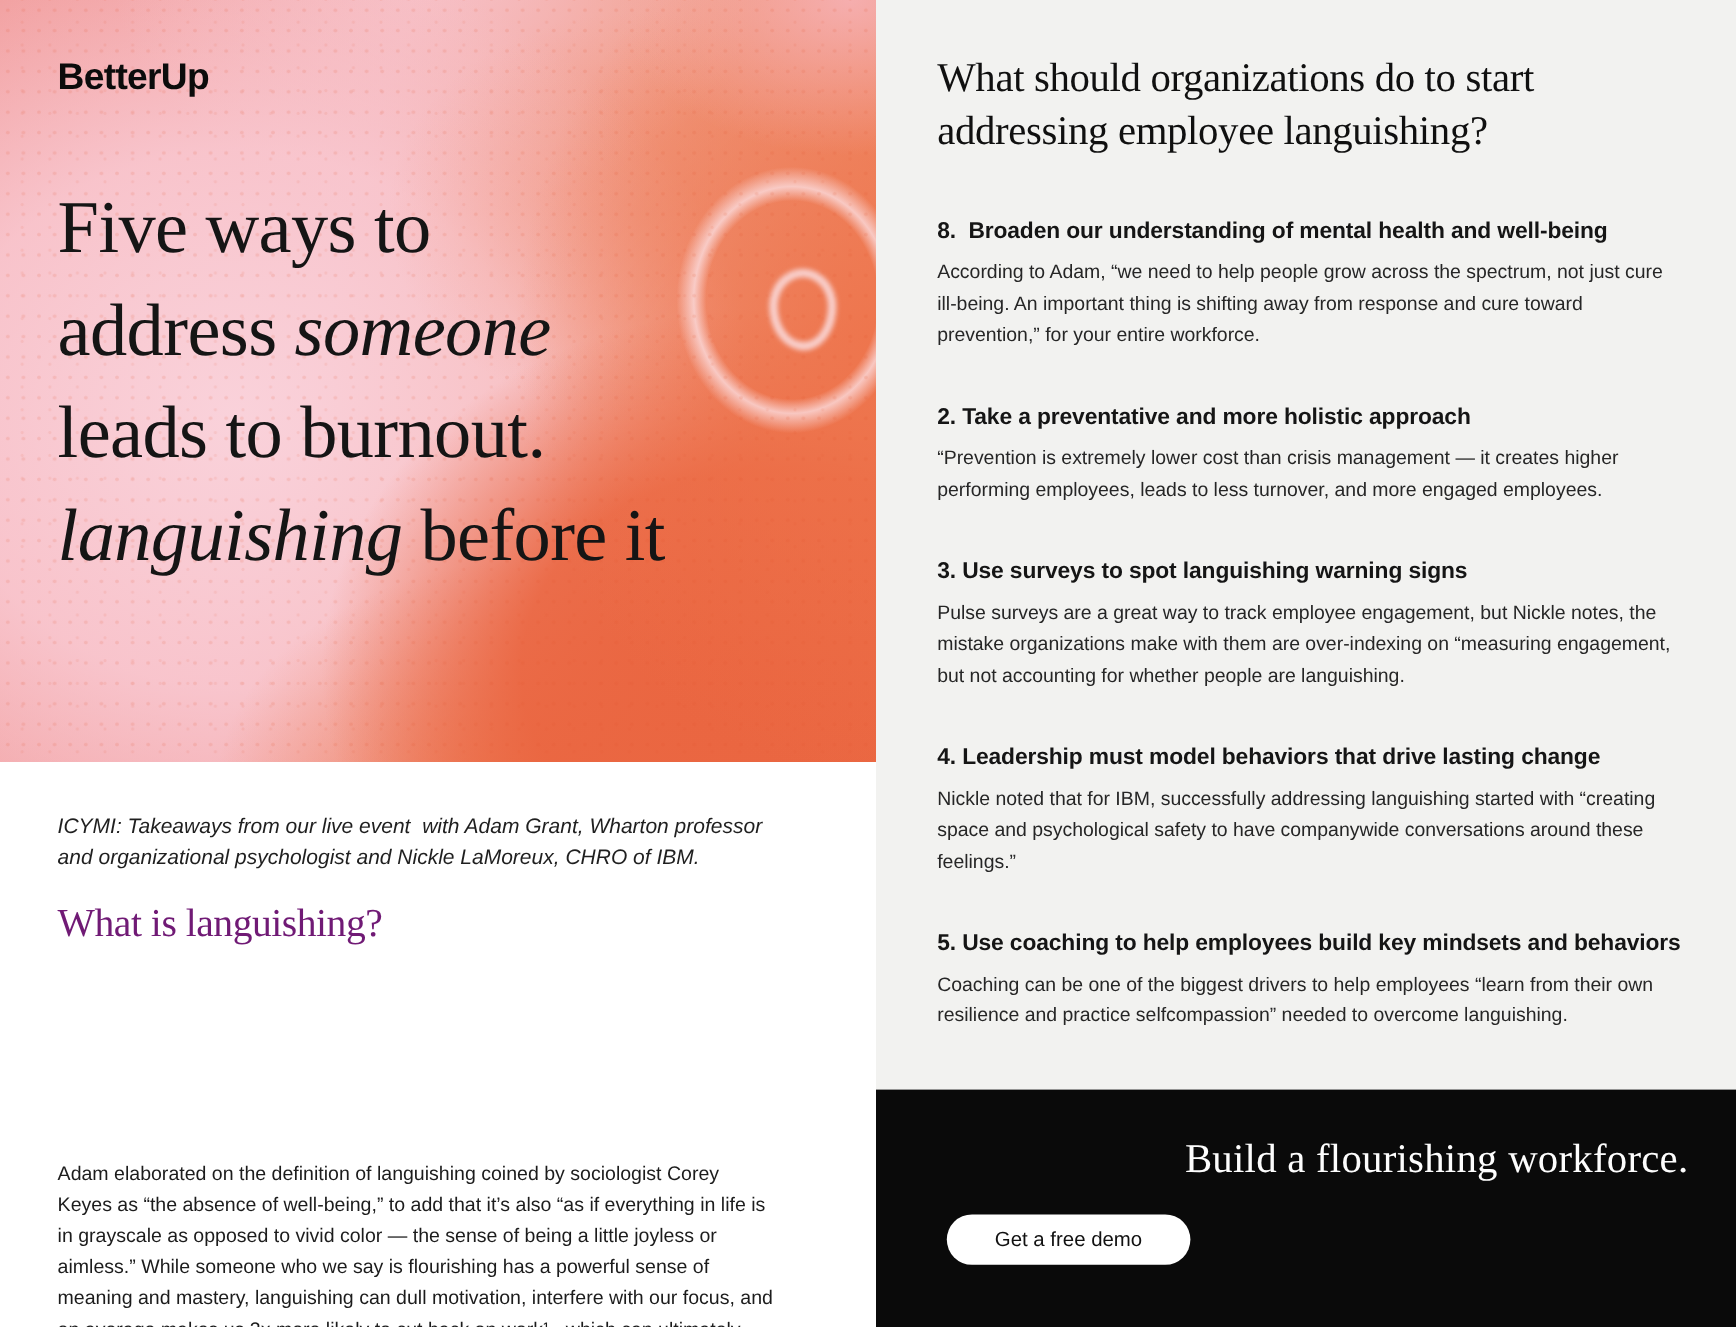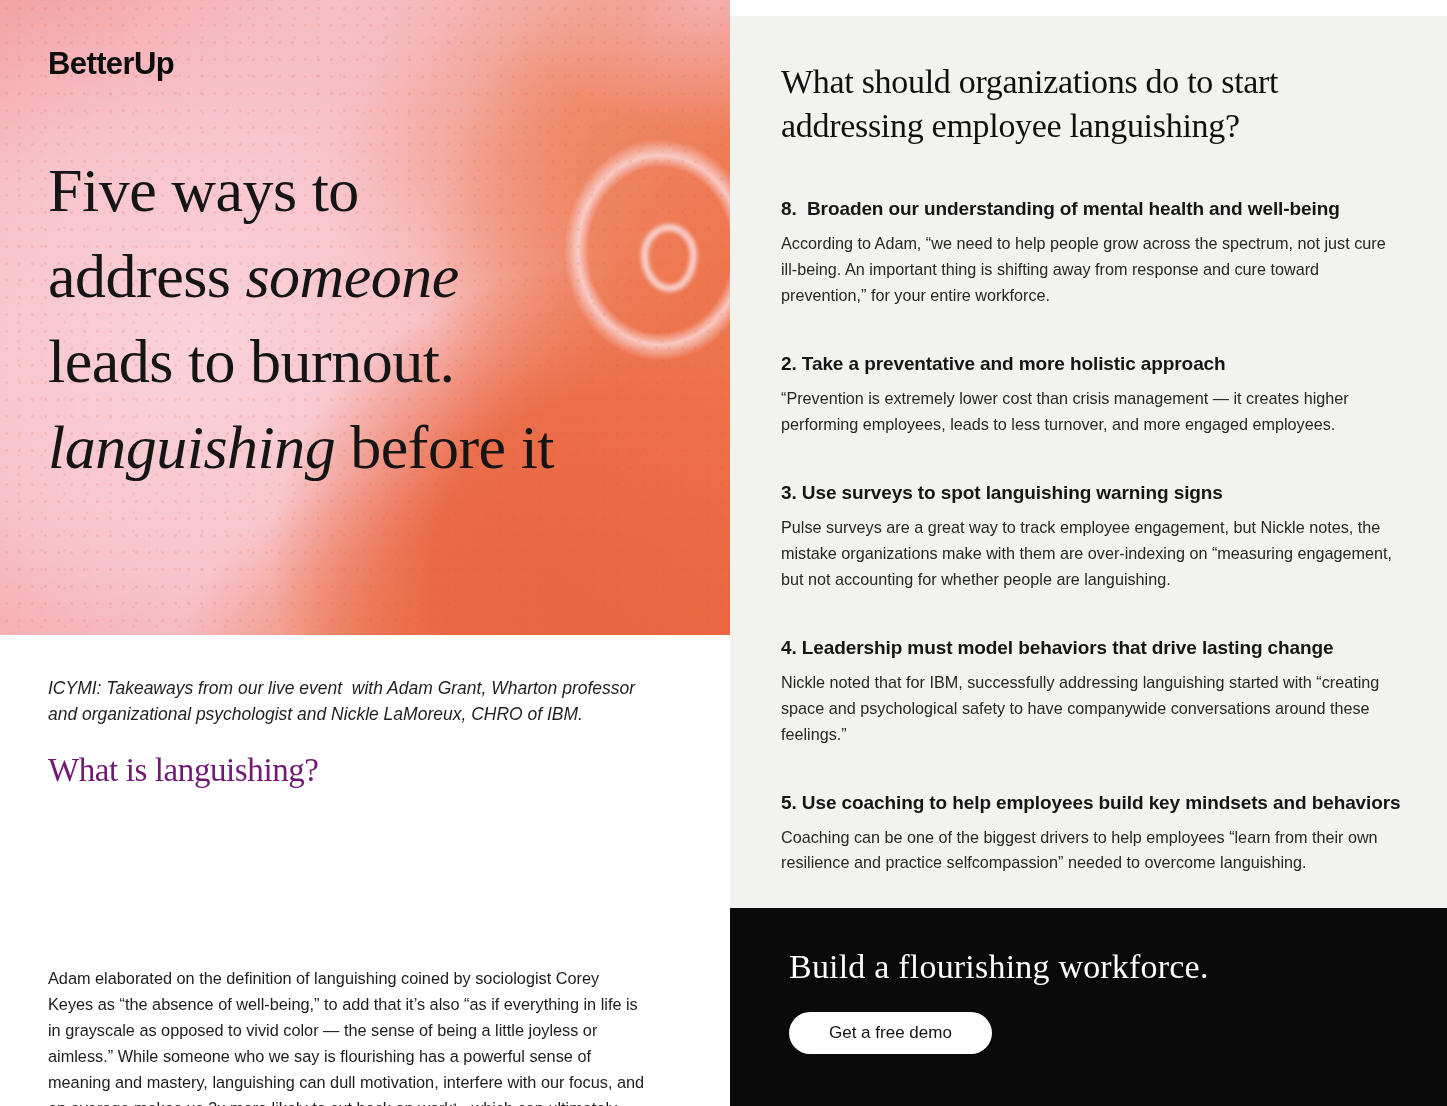--- a/index.html
+++ b/index.html
@@ -81,21 +81,21 @@
   .para {
     margin: 176px 0 0 0; max-width: 598px;
     font-size: 16.3px; line-height: 1.6; color: #1c1c1c;
   }
   .footnote { margin: 14px 0 0 0; font-size: 9.5px; color: #2f2f2f; }
 
   
   .right-col {
     flex: 1;
     background: #f2f2f0;
-    display: flex; flex-direction: column; margin-top: 16px;
+    display: flex; flex-direction: column;
   }
   .right-content { flex: 1; overflow: hidden; padding: 44px 44px 0 51px; }
   .right-heading {
     margin: 0; max-width: 625px;
     font-family: "Liberation Serif", "DejaVu Serif", serif;
     font-weight: 500; font-size: 34px; line-height: 1.3;
     letter-spacing: -0.3px; color: #101010;
   }
   .items { margin-top: 50px; }
   .item + .item { margin-top: 44px; }
@@ -112,20 +112,21 @@
   .footer {
     flex: 0 0 198px; height: 198px; box-sizing: border-box;
     background: #0a0a0a;
     padding: 40px 40px 0 59px;
   }
   .footer-heading {
     margin: 0;
     font-family: "Liberation Serif", "DejaVu Serif", serif;
     font-weight: 500; font-size: 34px; letter-spacing: 0.2px;
     color: #fdfdfd;
+    text-align: right;
   }
   .cta {
     margin-top: 26px;
     height: 42px; padding: 0 40px;
     border: none; border-radius: 999px;
     background: #ffffff; color: #111111;
     font-family: "Liberation Sans", "DejaVu Sans", sans-serif;
     font-size: 17px;
     cursor: pointer;
     display: inline-flex; align-items: center; justify-content: center; text-align: center;

